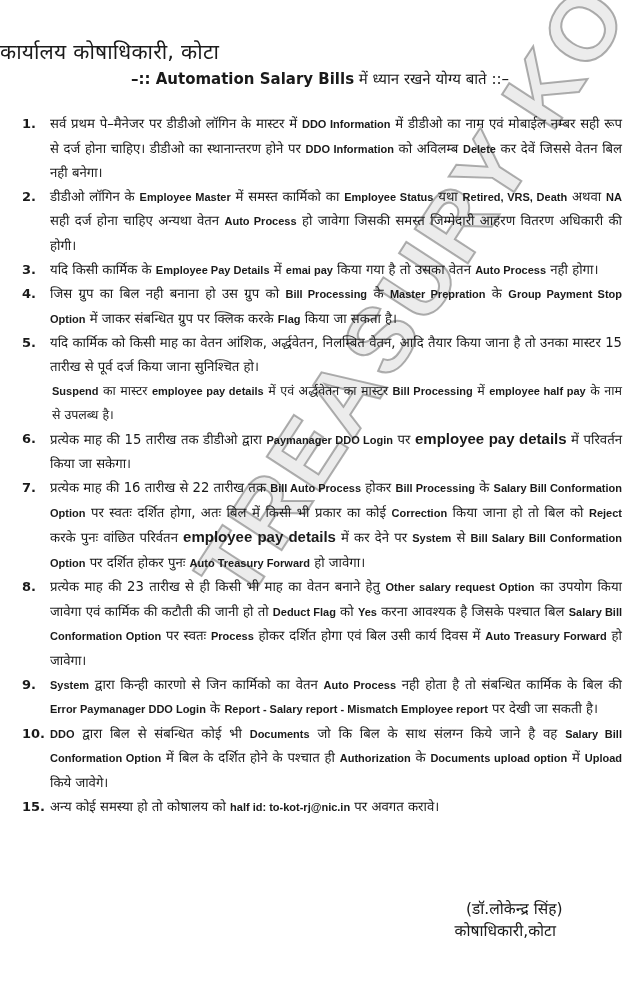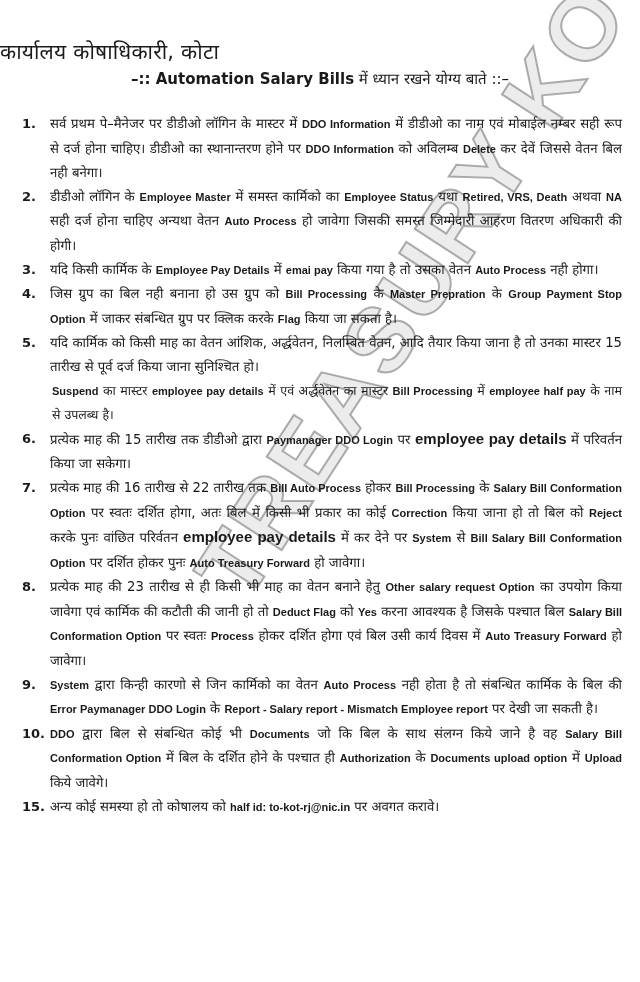--- a/index.html
+++ b/index.html
@@ -125,13 +125,17 @@
       <li class="item"><span class="num">4.</span><span><span>जिस ग्रुप का बिल नही बनाना हो उस ग्रुप को </span><span class="en">Bill Processing</span><span> के </span><span class="en">Master Prepration</span><span> के </span><span class="en">Group Payment Stop Option</span><span> में जाकर संबन्धित ग्रुप पर क्लिक करके </span><span class="en">Flag</span><span> किया जा सकता है।</span></span></li>
       <li class="item"><span class="num">5.</span><span><span>यदि कार्मिक को किसी माह का वेतन आंशिक, अर्द्धवेतन, निलम्बित वेतन, आदि तैयार किया जाना है तो उनका मास्टर 15 तारीख से पूर्व दर्ज किया जाना सुनिश्चित हो।</span></span><span class="note"><span class="en">Suspend</span><span> का मास्टर </span><span class="en">employee pay details</span><span> में एवं अर्द्धवेतन का मास्टर </span><span class="en">Bill Processing</span><span> में </span><span class="en">employee half pay</span><span> के नाम से उपलब्ध है।</span></span></li>
       <li class="item"><span class="num">6.</span><span><span>प्रत्येक माह की 15 तारीख तक डीडीओ द्वारा </span><span class="en">Paymanager DDO Login</span><span> पर </span><span class="en-big">employee pay details</span><span> में परिवर्तन किया जा सकेगा।</span></span></li>
       <li class="item"><span class="num">7.</span><span><span>प्रत्येक माह की 16 तारीख से 22 तारीख तक </span><span class="en">Bill Auto Process</span><span> होकर </span><span class="en">Bill Processing</span><span> के </span><span class="en">Salary Bill Conformation Option</span><span> पर स्वतः दर्शित होगा, अतः बिल में किसी भी प्रकार का कोई </span><span class="en">Correction</span><span> किया जाना हो तो बिल को </span><span class="en">Reject</span><span> करके पुनः वांछित परिर्वतन </span><span class="en-big">employee pay details</span><span> में कर देने पर </span><span class="en">System</span><span> से </span><span class="en">Bill Salary Bill Conformation Option</span><span> पर दर्शित होकर पुनः </span><span class="en">Auto Treasury Forward</span><span> हो जावेगा।</span></span></li>
       <li class="item"><span class="num">8.</span><span><span>प्रत्येक माह की 23 तारीख से ही किसी भी माह का वेतन बनाने हेतु </span><span class="en">Other salary request Option</span><span> का उपयोग किया जावेगा एवं कार्मिक की कटौती की जानी हो तो </span><span class="en">Deduct Flag</span><span> को </span><span class="en">Yes</span><span> करना आवश्यक है जिसके पश्चात बिल </span><span class="en">Salary Bill Conformation Option</span><span> पर स्वतः </span><span class="en">Process</span><span> होकर दर्शित होगा एवं बिल उसी कार्य दिवस में </span><span class="en">Auto Treasury Forward</span><span> हो जावेगा।</span></span></li>
       <li class="item"><span class="num">9.</span><span><span class="en">System</span><span> द्वारा किन्ही कारणो से जिन कार्मिको का वेतन </span><span class="en">Auto Process</span><span> नही होता है तो संबन्धित कार्मिक के बिल की </span><span class="en">Error Paymanager DDO Login</span><span> के </span><span class="en">Report - Salary report - Mismatch Employee report</span><span> पर देखी जा सकती है।</span></span></li>
       <li class="item"><span class="num">10.</span><span><span class="en">DDO</span><span> द्वारा बिल से संबन्धित कोई भी </span><span class="en">Documents</span><span> जो कि बिल के साथ संलग्न किये जाने है वह </span><span class="en">Salary Bill Conformation Option</span><span> में बिल के दर्शित होने के पश्चात ही </span><span class="en">Authorization</span><span> के </span><span class="en">Documents upload option</span><span> में </span><span class="en">Upload</span><span> किये जावेगे।</span></span></li>
       <li class="item"><span class="num">15.</span><span><span>अन्य कोई समस्या हो तो कोषालय को </span><span class="en">half id: to-kot-rj@nic.in</span><span> पर अवगत करावे।</span></span></li>
     </ol>
 
+  <div class="signature">
+    <div class="sig-name">(डॉ.लोकेन्द्र सिंह)</div>
+    <div>कोषाधिकारी,कोटा</div>
+  </div>
 </div>
 
 </body></html>

